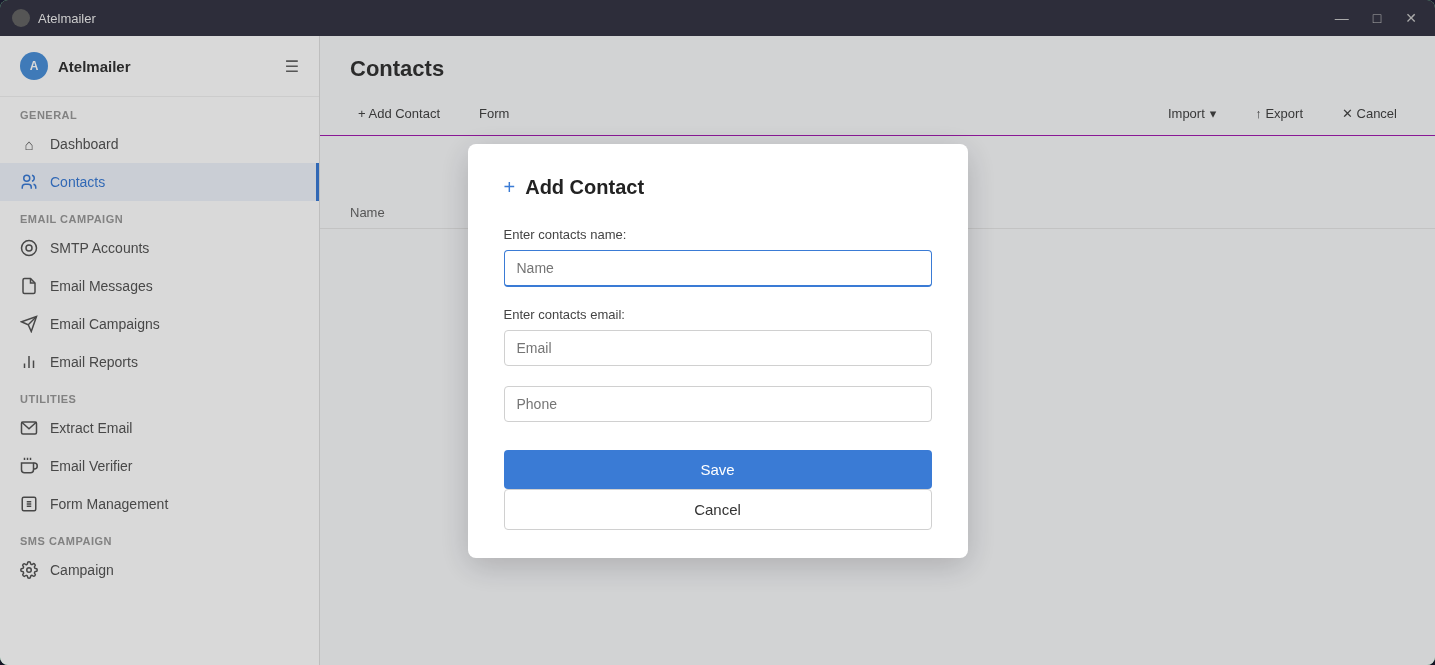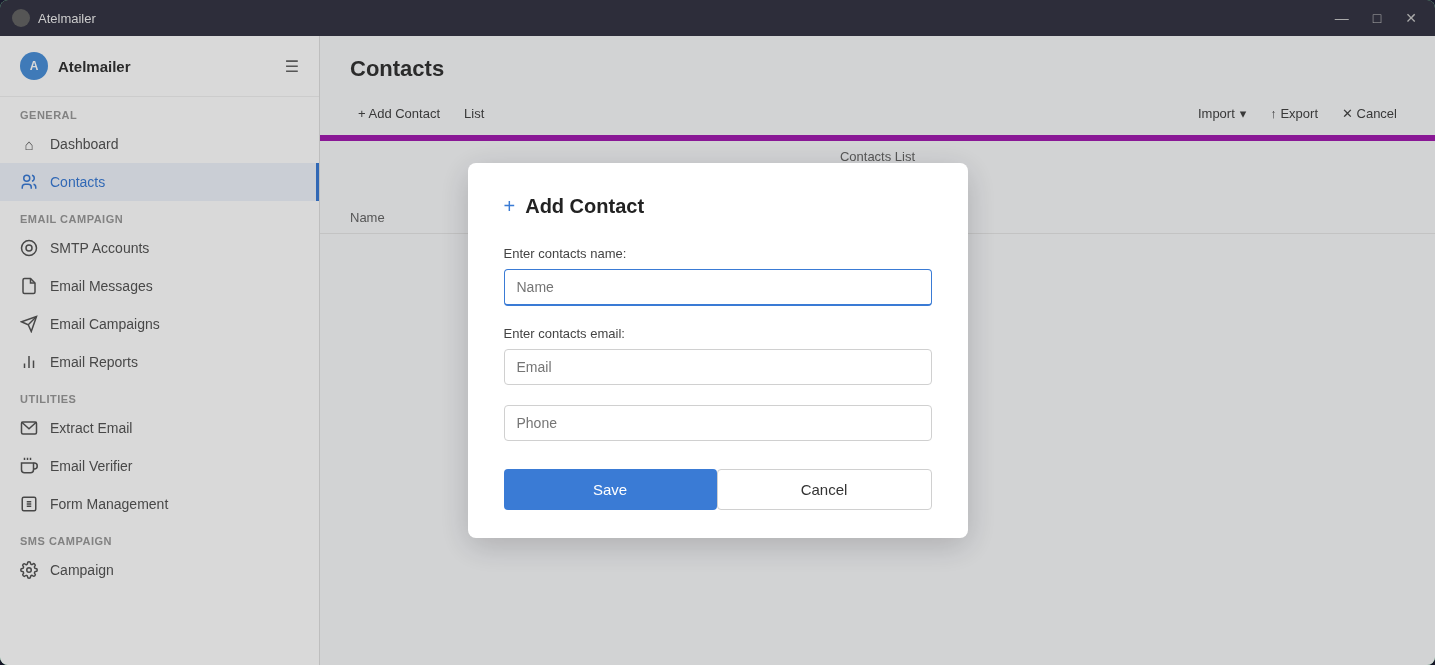--- a/index.html
+++ b/index.html
@@ -161,24 +161,24 @@
 
     .page-title {
       font-size: 22px;
       font-weight: 600;
       color: #333;
     }
 
     .toolbar {
       display: flex;
       align-items: center;
-      gap: 8px;
+      gap: 23px;
       padding: 10px 30px;
       background: #f7f8fa;
-      border-bottom: 6px solid #a21caf;
+      border-bottom: 1px solid #a21caf;
     }
 
     .toolbar-btn {
       display: flex;
       align-items: center;
       gap: 5px;
       font-size: 13px;
       color: #444;
       cursor: pointer;
       background: none;
@@ -283,20 +283,21 @@
 
     .form-input.focused {
       border-color: #3a7bd5;
       border-bottom: 2px solid #3a7bd5;
     }
 
     .modal-footer {
       display: flex;
       gap: 0;
       margin-top: 28px;
+      flex-direction: column;
     }
 
     .btn-save {
       flex: 1;
       padding: 11px;
       background: #3a7bd5;
       color: #fff;
       border: none;
       border-radius: 4px;
       font-size: 15px;
@@ -455,21 +456,21 @@
     </div>
 
     <div class="main-content">
       <div class="page-header">
         <h1 class="page-title">Contacts</h1>
       </div>
 
       <div class="toolbar">
         <button class="toolbar-btn">+ Add Contact</button>
         <button class="toolbar-btn">
-          <span>List</span>
+          <span>Form</span>
         </button>
         <div class="toolbar-separator"></div>
         <button class="toolbar-btn">
           <span>Import</span>
           <span>▾</span>
         </button>
         <button class="toolbar-btn">↑ Export</button>
         <button class="toolbar-btn">✕ Cancel</button>
       </div>
 

